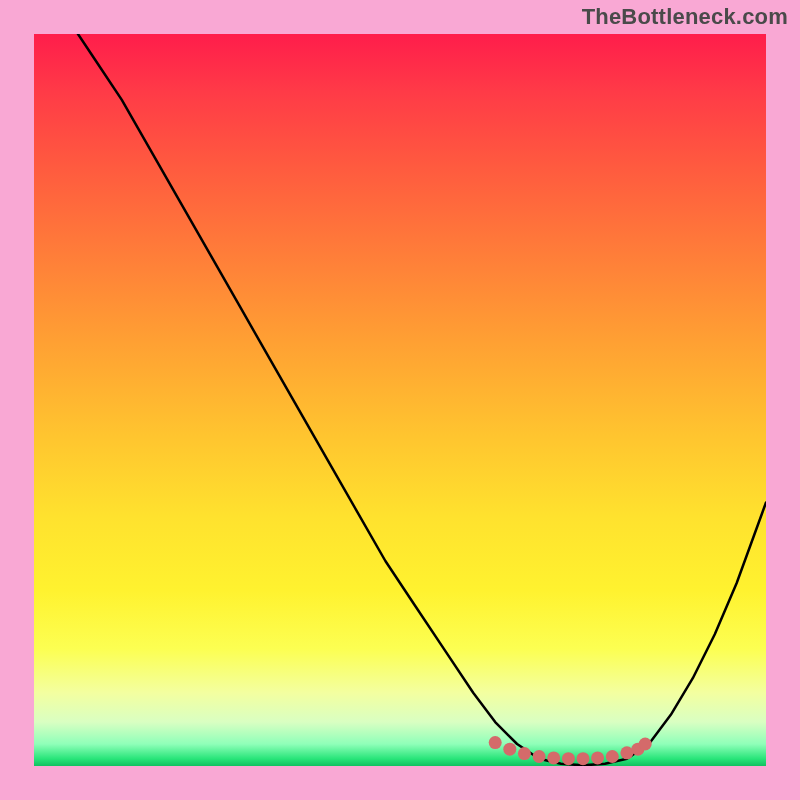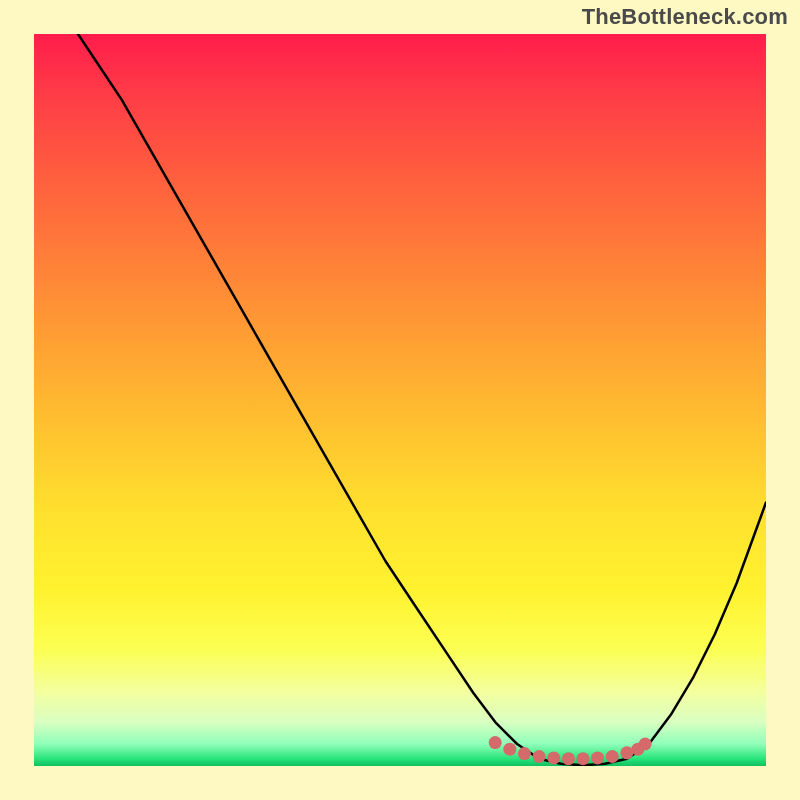--- a/index.html
+++ b/index.html
@@ -8,21 +8,21 @@
     width: 800px;
     height: 800px;
     background: #000;
     overflow: hidden;
     font-family: Arial, Helvetica, sans-serif;
   }
   .frame {
     position: relative;
     width: 800px;
     height: 800px;
-    background: #fef9c3;
+    background: #f9a8d4;
   }
   .watermark {
     position: absolute;
     top: 4px;
     right: 12px;
     color: #4a4a4a;
     font-size: 22px;
     font-weight: 600;
     letter-spacing: 0.2px;
     z-index: 5;

